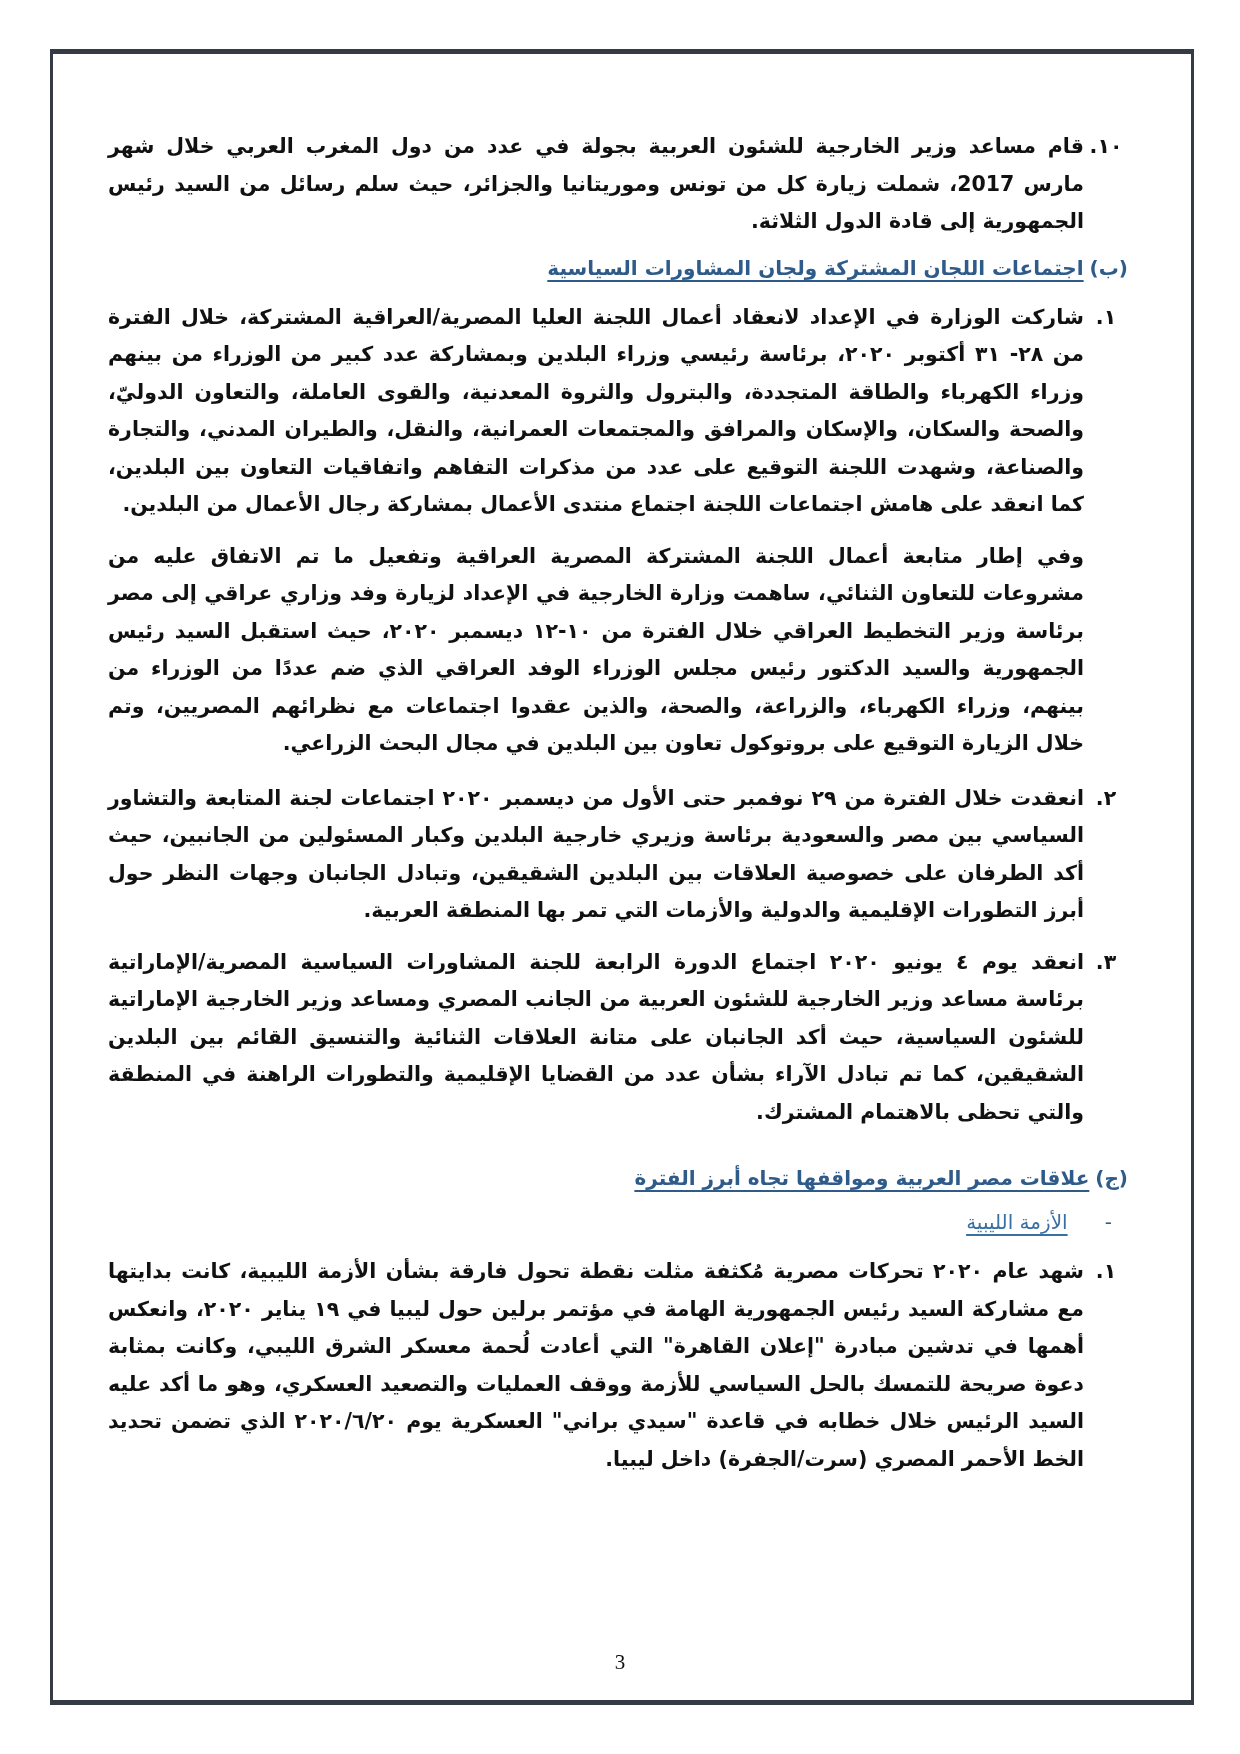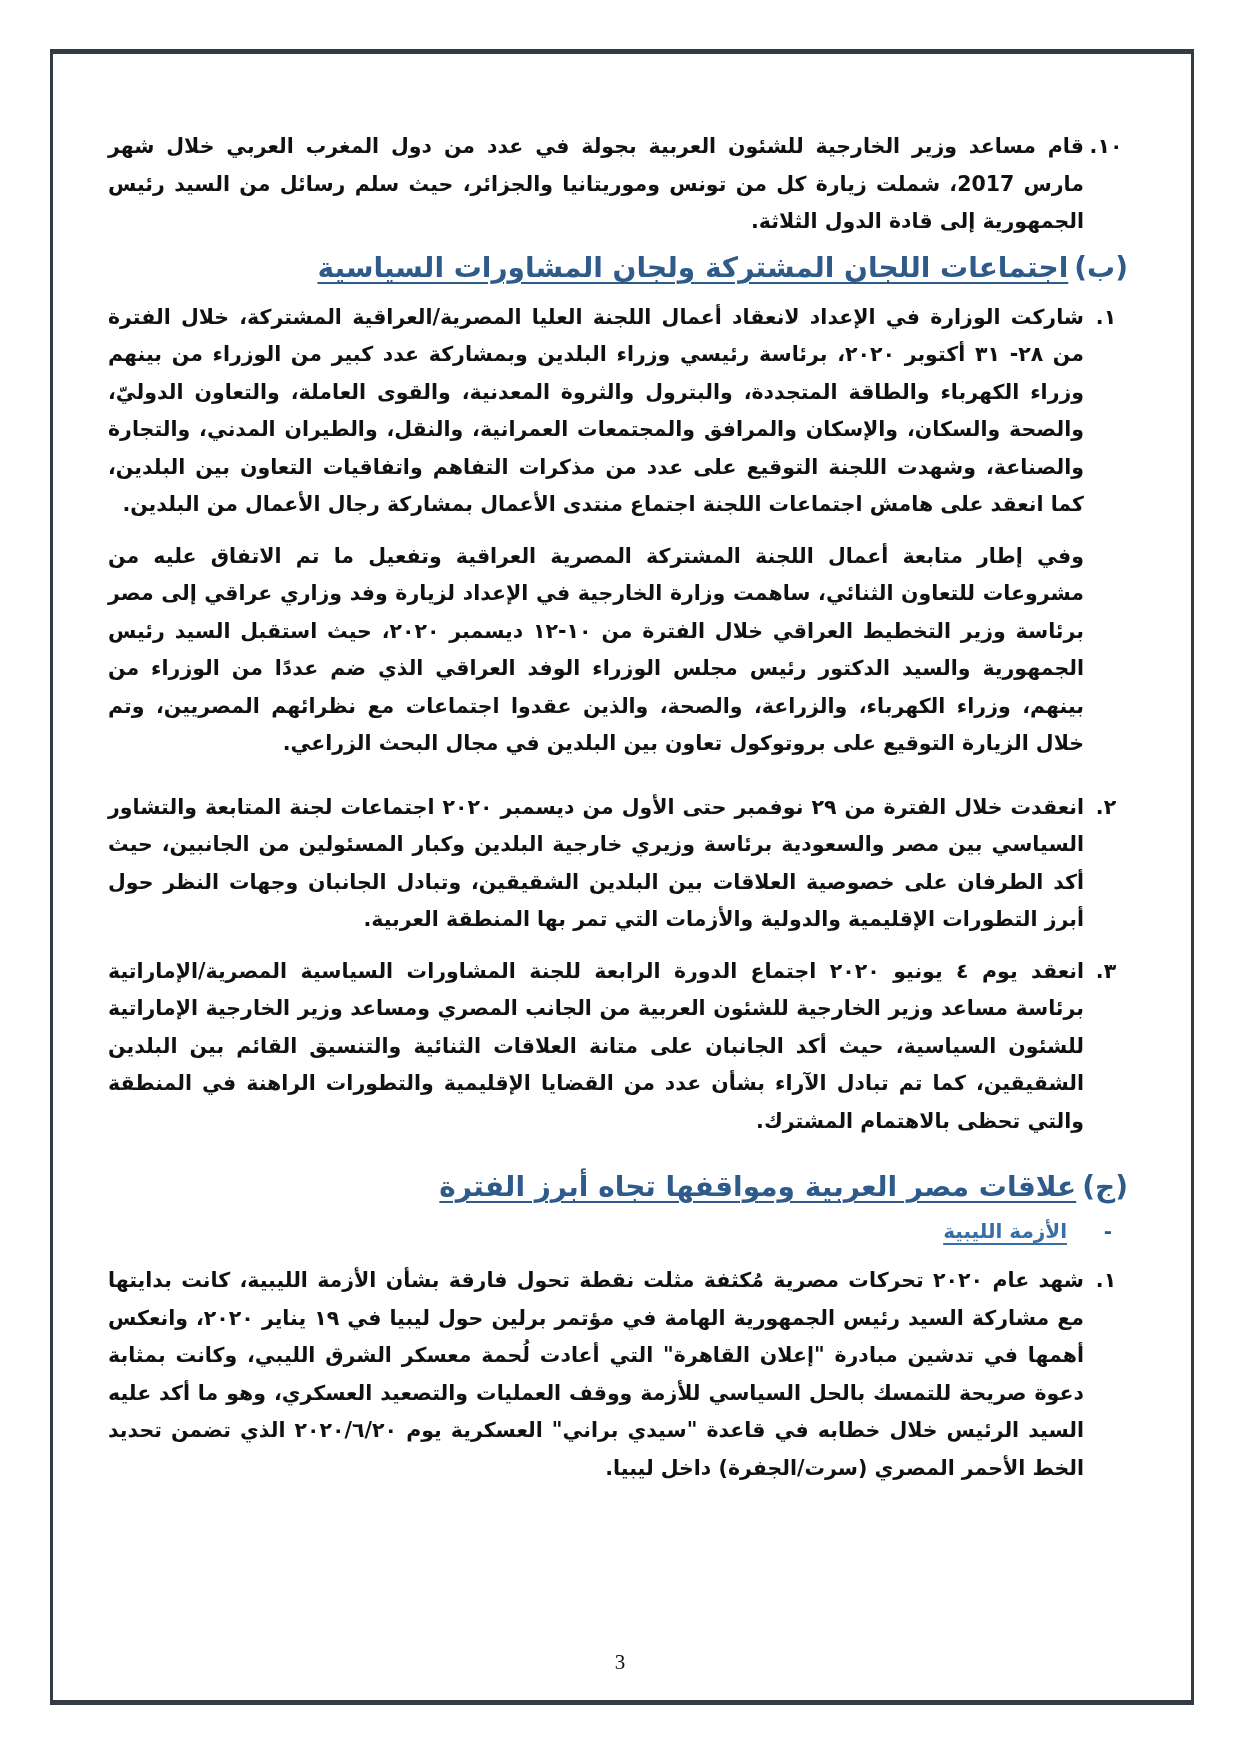--- a/index.html
+++ b/index.html
@@ -47,43 +47,43 @@
     .item .num {
       flex: 0 0 44px;
       text-align: center;
     }
     .item .body {
       flex: 1 1 auto;
       text-align: justify;
       text-align-last: right;
     }
     .para {
-      margin: 0 44px 12px 0;
+      margin: 0 44px 3px 0;
       text-align: justify;
       text-align-last: right;
     }
     .gap-s { height: 10px; }
     .gap-m { height: 14px; }
     .gap-l { height: 30px; }
     .heading {
       color: #2e5b8a;
       font-weight: bold;
-      font-size: 28px;
+      font-size: 20px;
       line-height: 34px;
       text-align: right;
     }
     .heading .label { margin-left: 6px; }
     .heading .title {
       text-decoration: underline;
       text-underline-offset: 5px;
       text-decoration-thickness: 2px;
     }
     .subheading {
       color: #3a6fa3;
-      font-weight: bold;
+      font-weight: normal;
       font-size: 20px;
       line-height: 34px;
       text-align: right;
       padding-right: 16px;
     }
     .subheading .dash {
       display: inline-block;
       width: 38px;
       text-align: right;
       color: #2e5b8a;

